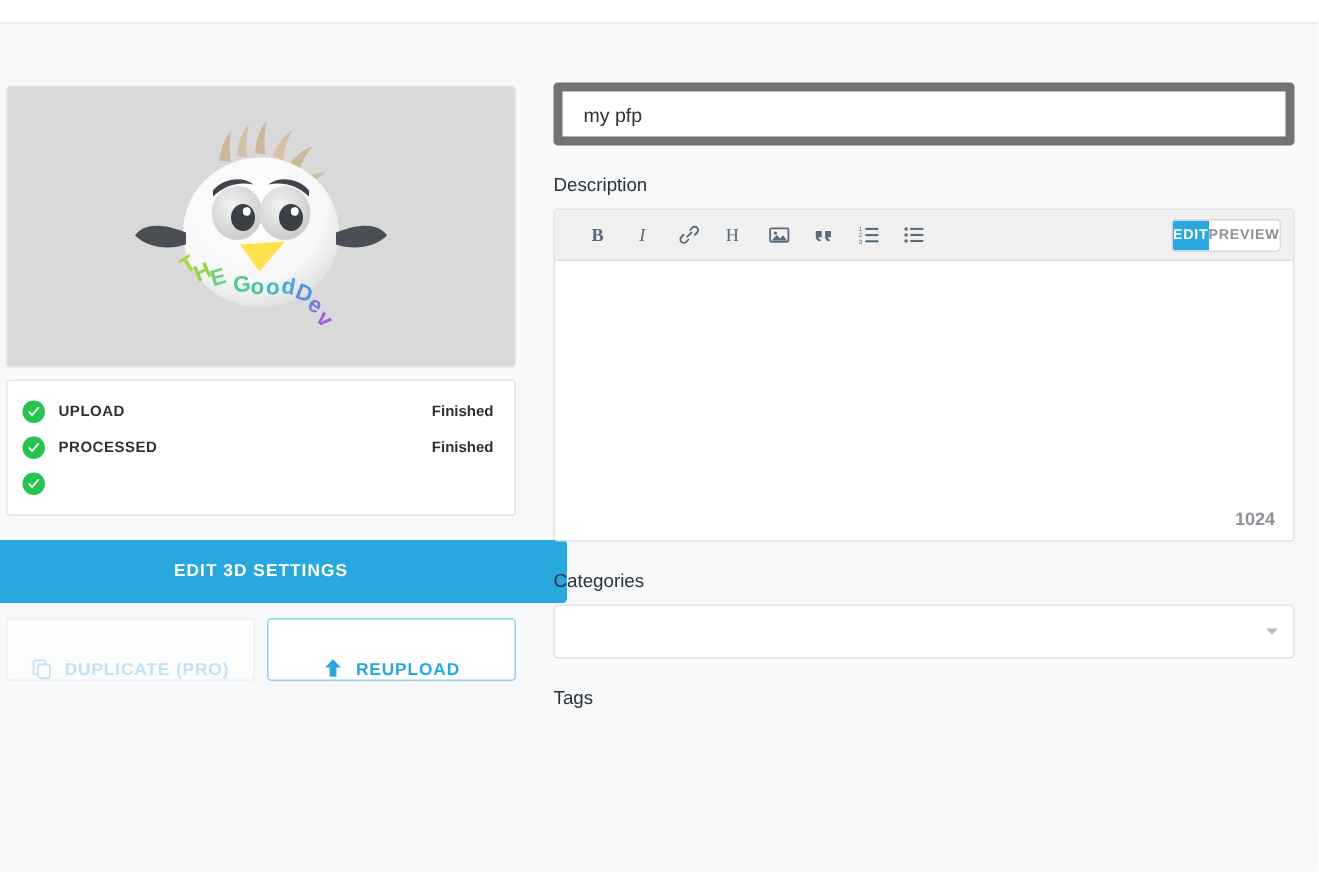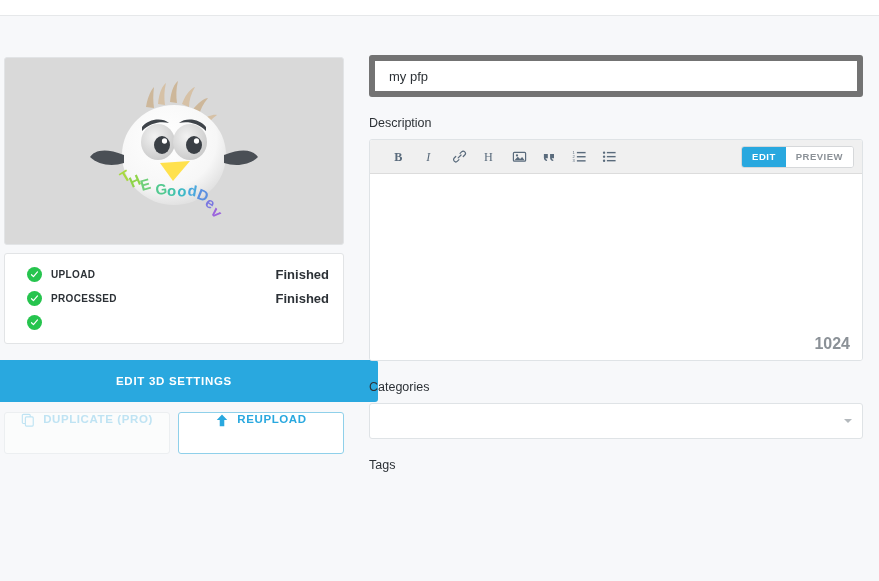--- a/index.html
+++ b/index.html
@@ -49,21 +49,21 @@
     overflow: hidden;
   }
   .thumb-art { width: 200px; height: 160px; display: block; }
   
   .status-card {
     margin-top: 8px;
     width: 340px;
     background: #ffffff;
     border: 1px solid #e2e4e6;
     border-radius: 3px;
-    padding: 8px 14px 9px 22px;
+    padding: 8px 14px 9px 10px;
   }
   .status-row {
     display: flex; align-items: center;
     height: 24px;
   }
   .check-badge {
     width: 15px; height: 15px;
     border-radius: 50%;
     background: #26c44e;
     display: inline-flex; align-items: center; justify-content: center;
@@ -71,21 +71,21 @@
     margin-right: 9px;
   }
   .check-badge svg { display:block; }
   .status-label {
     font-size: 10px; font-weight: bold;
     letter-spacing: .35px;
     color: #2c3136;
     flex: 1;
   }
   .status-value {
-    font-size: 13px; font-weight: bold;
+    font-size: 10px; font-weight: bold;
     color: #2c3136;
   }
   
   .btn-primary {
     margin-top: 16px;
     width: 408px; height: 42px;
     background: #29a8df;
     border: none; border-radius: 3px;
     color: #ffffff;
     font-size: 11.5px; font-weight: bold;
@@ -97,21 +97,21 @@
   .btn-row {
     margin-top: 10px;
     width: 340px;
     display: flex; gap: 8px;
   }
   .btn-outline {
     flex: 1; height: 42px;
     background: #fdfdfd;
     border: 1px solid #dfe3e6;
     border-radius: 3px;
-    display: flex; align-items: flex-start; justify-content: center;
+    display: flex; align-items: flex-end; justify-content: center;
     gap: 8px;
     font-size: 11.5px; font-weight: bold;
     letter-spacing: .6px;
     font-family: "Liberation Sans", sans-serif;
     color: #29a8df;
     cursor: pointer;
   }
   .btn-outline.disabled {
     color: #bfe3f3;
     border-color: #eceff1;
@@ -164,21 +164,21 @@
   .toolbar-spacer { flex: 1; }
   .seg {
     display: flex;
     border: 1px solid #d6d8da;
     border-radius: 3px;
     overflow: hidden;
     height: 22px;
     background: #ffffff;
   }
   .seg-btn {
-    padding: 0 10px;
+    padding: 0 0;
     display: flex; align-items: center;
     font-size: 9.5px; font-weight: bold;
     letter-spacing: .5px;
     font-family: "Liberation Sans", sans-serif;
     color: #8b9197;
     background: #ffffff;
     border: none; cursor: pointer;
   }
   .seg-btn.on { background: #29a8df; color: #ffffff; }
   .editor-body {
@@ -190,21 +190,21 @@
     width: 100%; height: 100%;
     border: none; outline: none; resize: none;
     padding: 10px 12px;
     font-size: 13px;
     color: #2c3136;
     font-family: "Liberation Sans", sans-serif;
     background: transparent;
   }
   .char-count {
     position: absolute; right: 12px; bottom: 7px;
-    font-size: 16px; font-weight: bold;
+    font-size: 12px; font-weight: bold;
     color: #8b9197;
   }
   
   .select-box {
     position: relative;
     width: 100%; height: 36px;
     background: #ffffff;
     border: 1px solid #dfe3e6;
     border-radius: 3px;
     display: flex; align-items: center;

